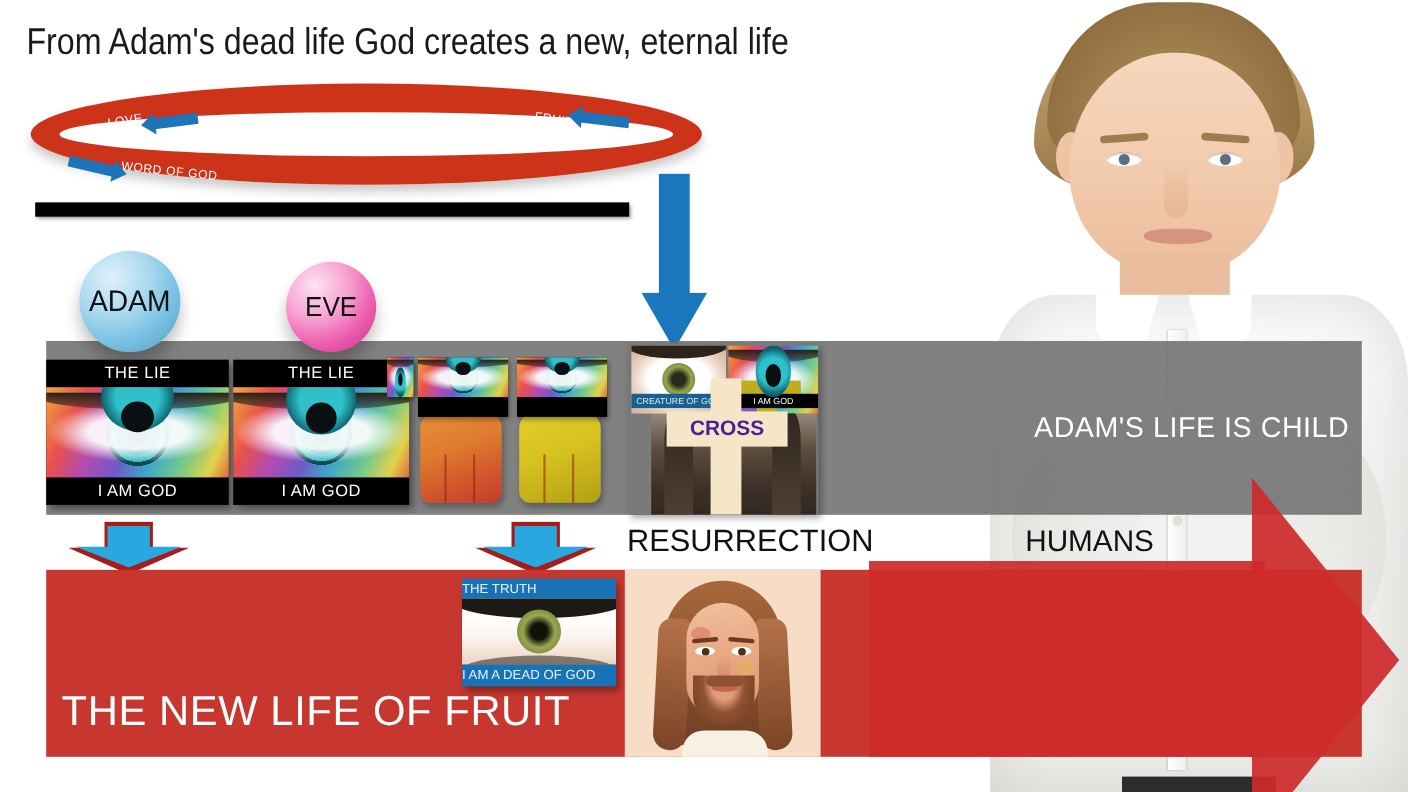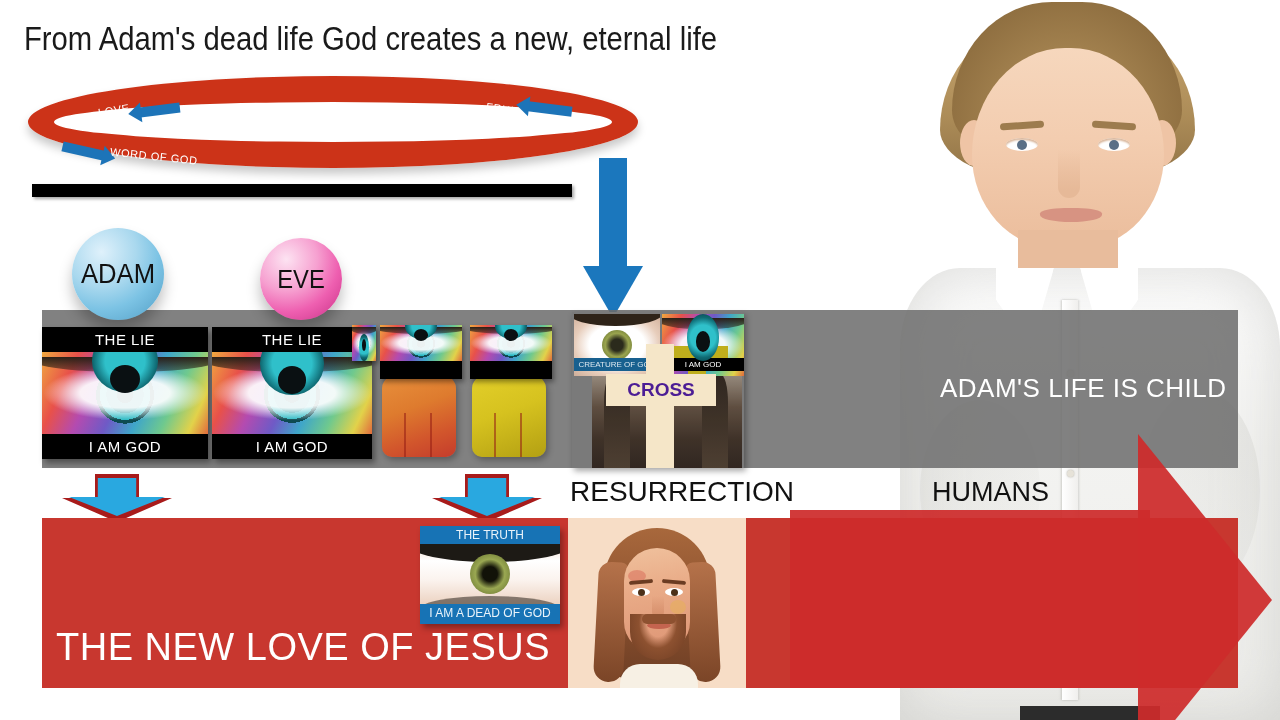--- a/index.html
+++ b/index.html
@@ -208,21 +208,21 @@
   
   .red-band { position:absolute; left:42px; top:518px; width:1196px; height:170px; background:#c8372f; }
   .new-life { position:absolute; left:56px; top:626px; color:#fff; font-size:38px;
      font-family:"Liberation Sans Narrow","Liberation Sans",sans-serif; white-space:nowrap; letter-spacing:.5px; }
   .eternal-life { position:absolute; left:905px; top:628px; color:#fff; font-size:38px;
      font-family:"Liberation Sans Narrow","Liberation Sans",sans-serif; white-space:nowrap; letter-spacing:.5px; }
 
   
   .truth-card { position:absolute; left:420px; top:526px; width:140px; height:98px;
      box-shadow:3px 4px 6px rgba(0,0,0,.35); background:#1773b5; overflow:hidden; }
-  .truth-card .cap { color:#e9f3fa; text-align:center; font-size:12px; padding:2px 0;
+  .truth-card .cap { color:#e9f3fa; text-align:left; font-size:12px; padding:2px 0;
      font-family:"Liberation Sans Narrow","Liberation Sans",sans-serif; }
   .truth-card .cap.bot { font-size:12px; }
   .truth-eye { position:relative; height:60px; overflow:hidden;
      background:linear-gradient(180deg,#f3dccb 0%, #ffffff 28%, #fbf3ee 60%, #ecd3c2 100%); }
   .truth-eye .iris { position:absolute; left:50%; top:50%; width:40px; height:40px; margin:-20px 0 0 -20px;
      background:radial-gradient(circle,#121208 0 26%, #9aa852 52%, #77833a 80%, #4f5627 100%); border-radius:50%; }
   .truth-eye .lash { position:absolute; left:-8%; top:-16px; width:116%; height:34px;
      background:#1d1a15; border-radius:0 0 60% 60%; }
   .truth-eye .lash2{ position:absolute; left:0; bottom:-18px; width:100%; height:26px;
      background:#2a231c; border-radius:60% 60% 0 0; opacity:.55; }
@@ -433,15 +433,15 @@
       <div class="lash2"></div>
     </div>
     <div class="cap bot">I AM A DEAD OF GOD</div>
   </div>
 
   <div class="big-arrow">
     <div class="ba-shaft"></div>
     <div class="ba-head"></div>
   </div>
 
-  <div class="new-life">THE NEW LOVE OF JESUS</div>
+  <div class="new-life">THE NEW LIFE OF FRUIT</div>
 
 </div>
 
 </body></html>

